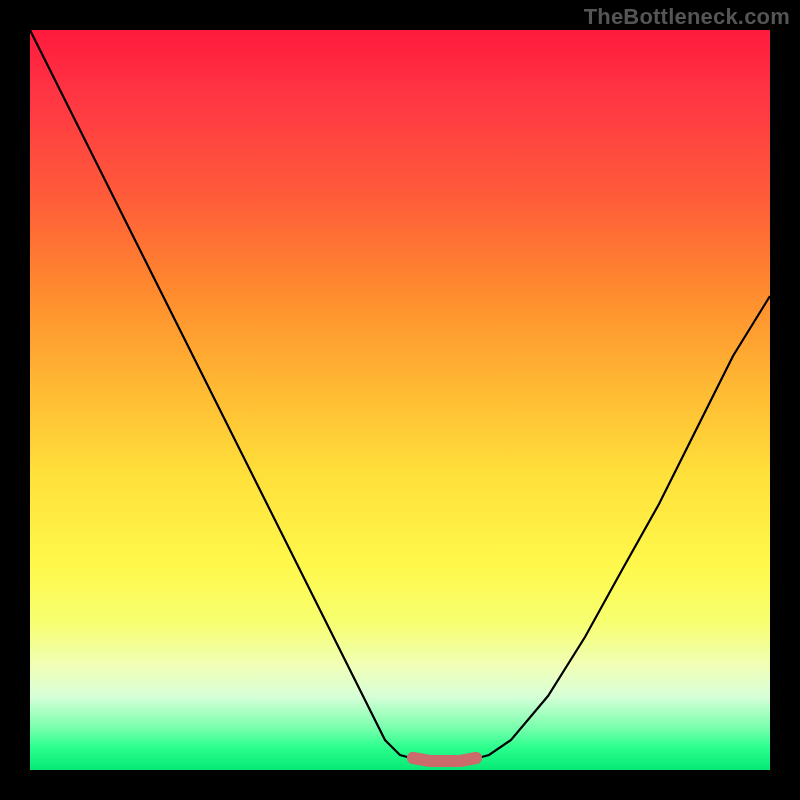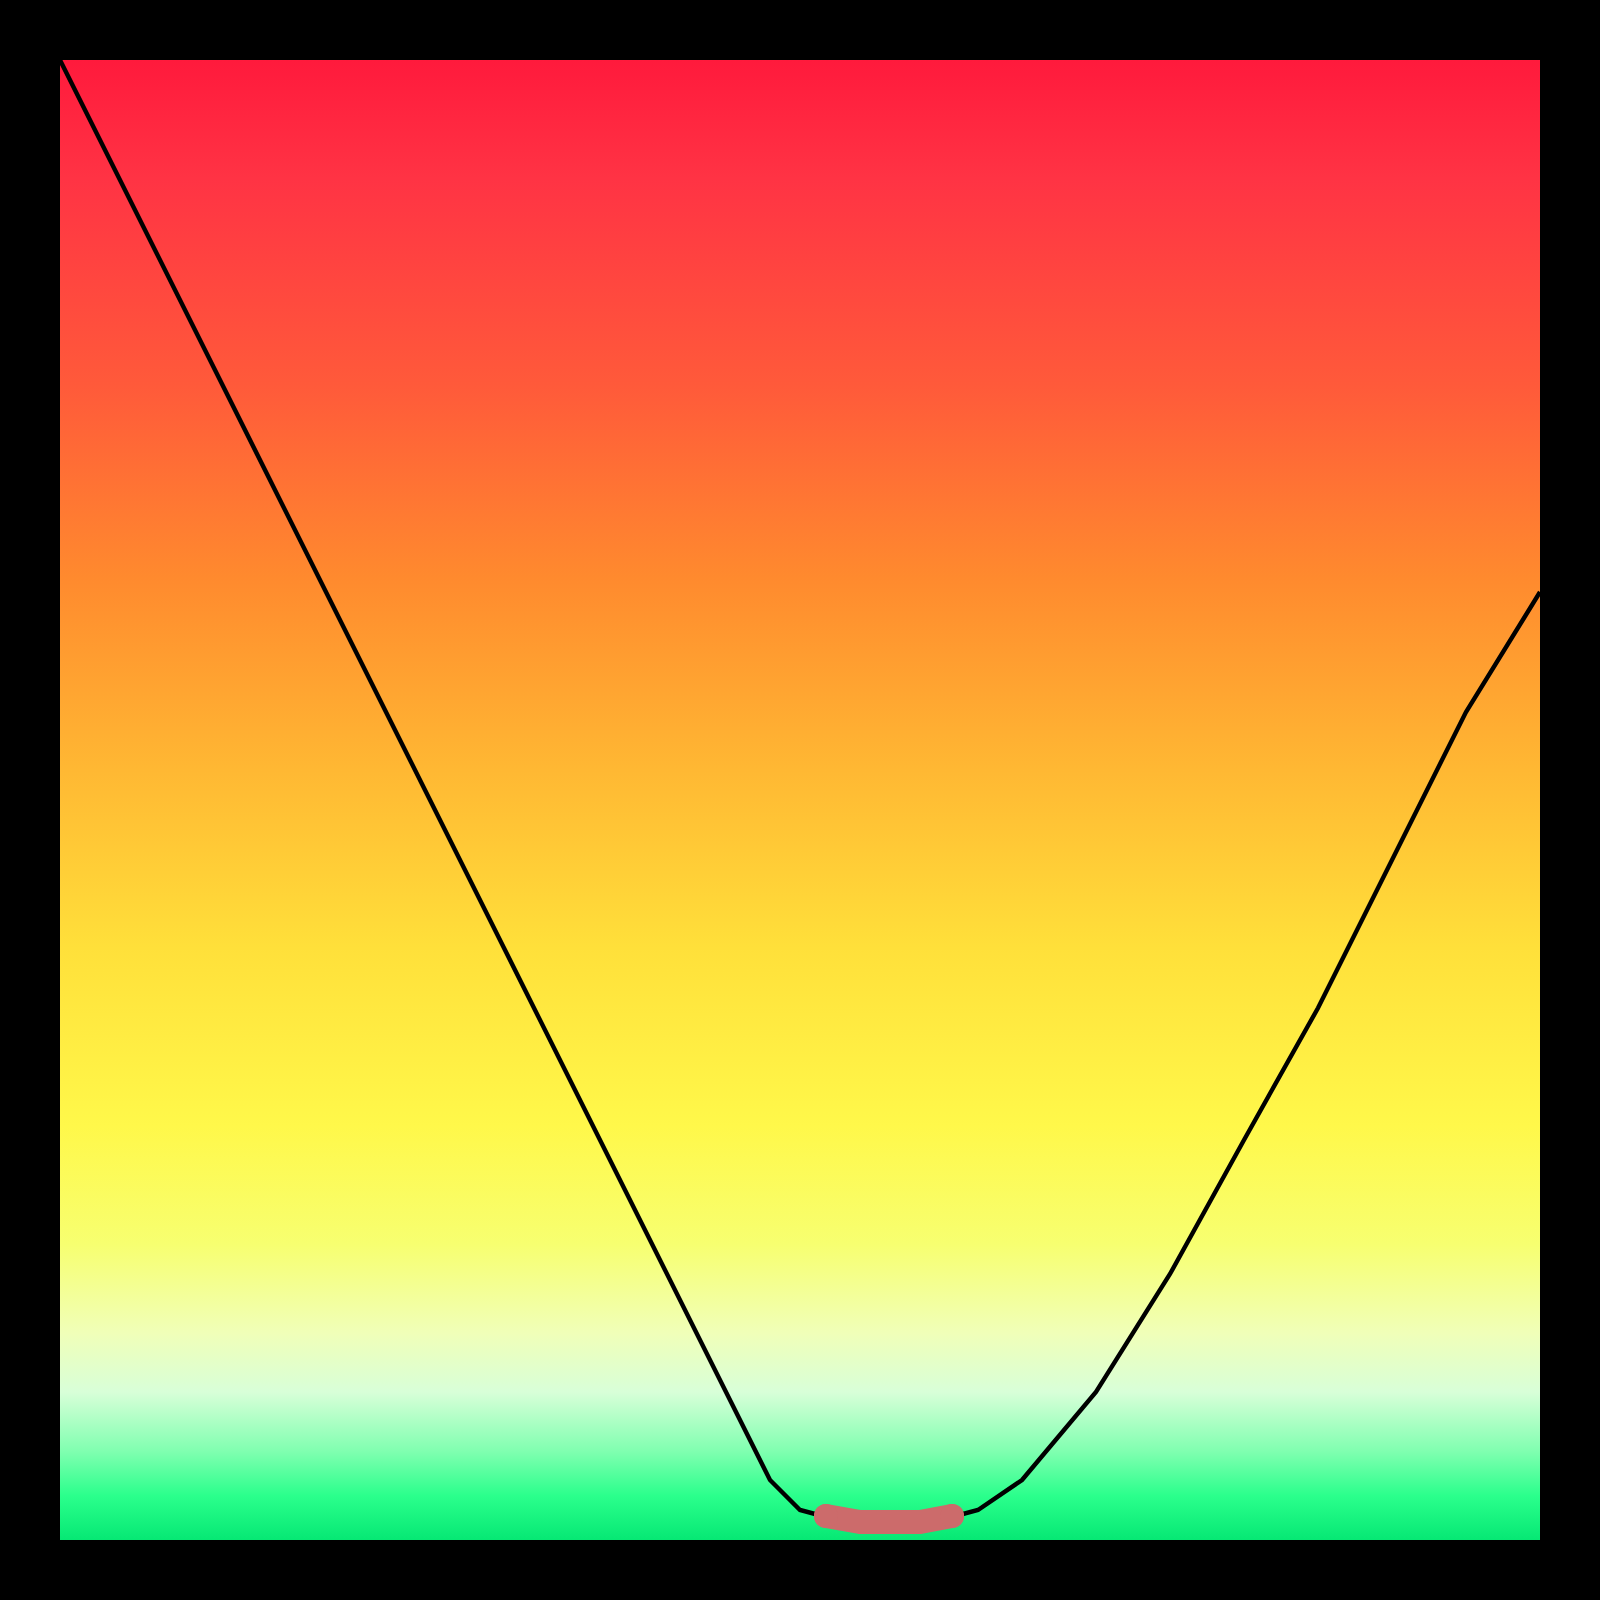--- a/index.html
+++ b/index.html
@@ -54,20 +54,21 @@
     left: 0;
     top: 0;
     width: 740px;
     height: 740px;
   }
 </style>
 </head>
 <body>
 
 <div class="container">
+  <div class="attribution">TheBottleneck.com</div>
 
   <div class="plot-area">
     <svg class="curves" viewBox="0 0 740 740" preserveAspectRatio="none">
       <path d="M 0 0
                L 37 74
                L 74 148
                L 111 222
                L 148 296
                L 185 370
                L 222 444

